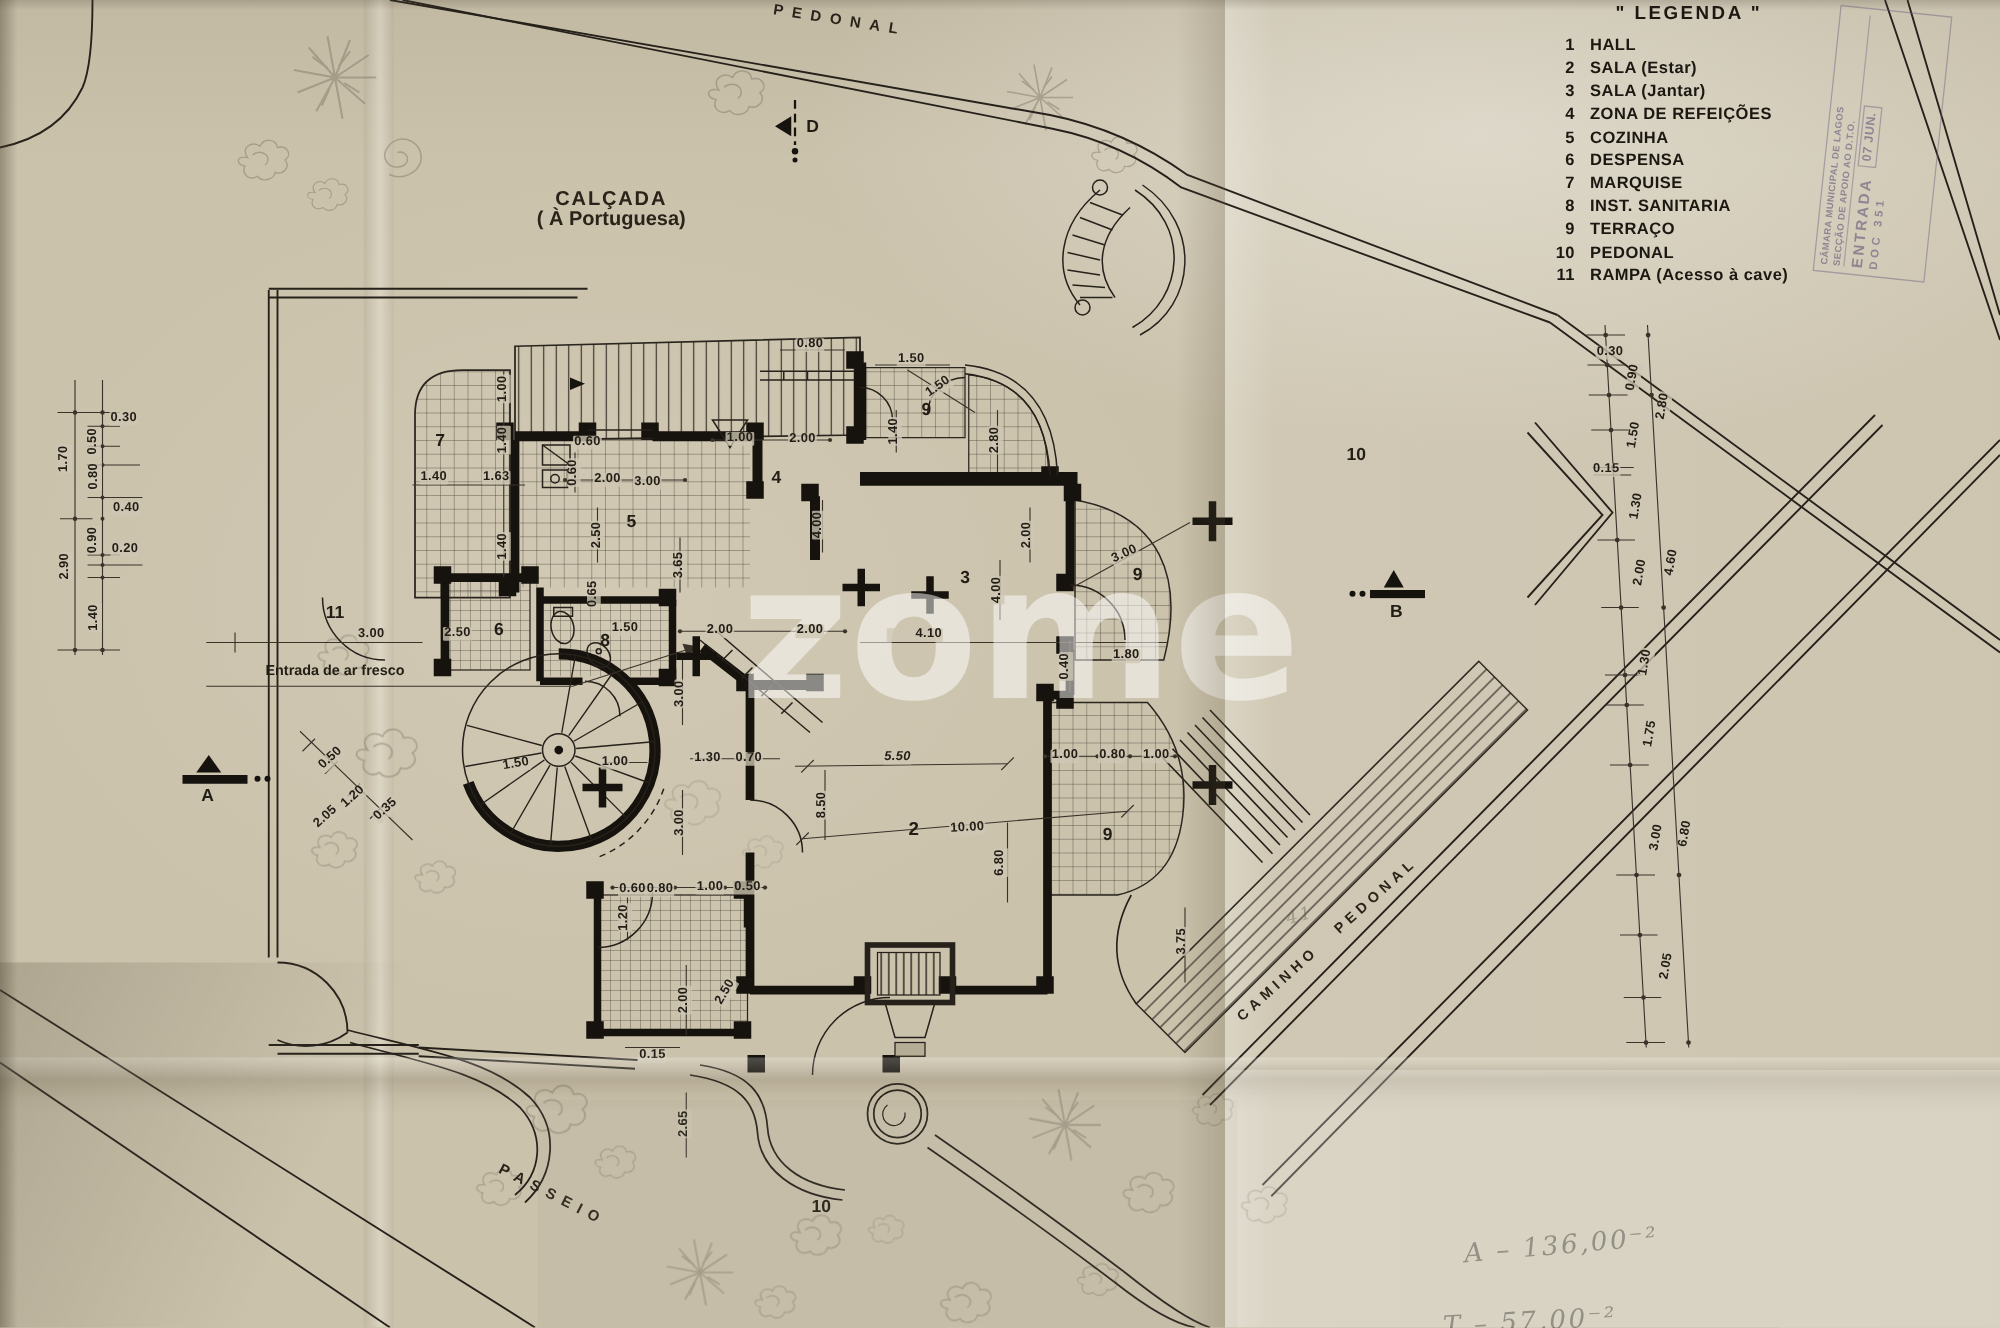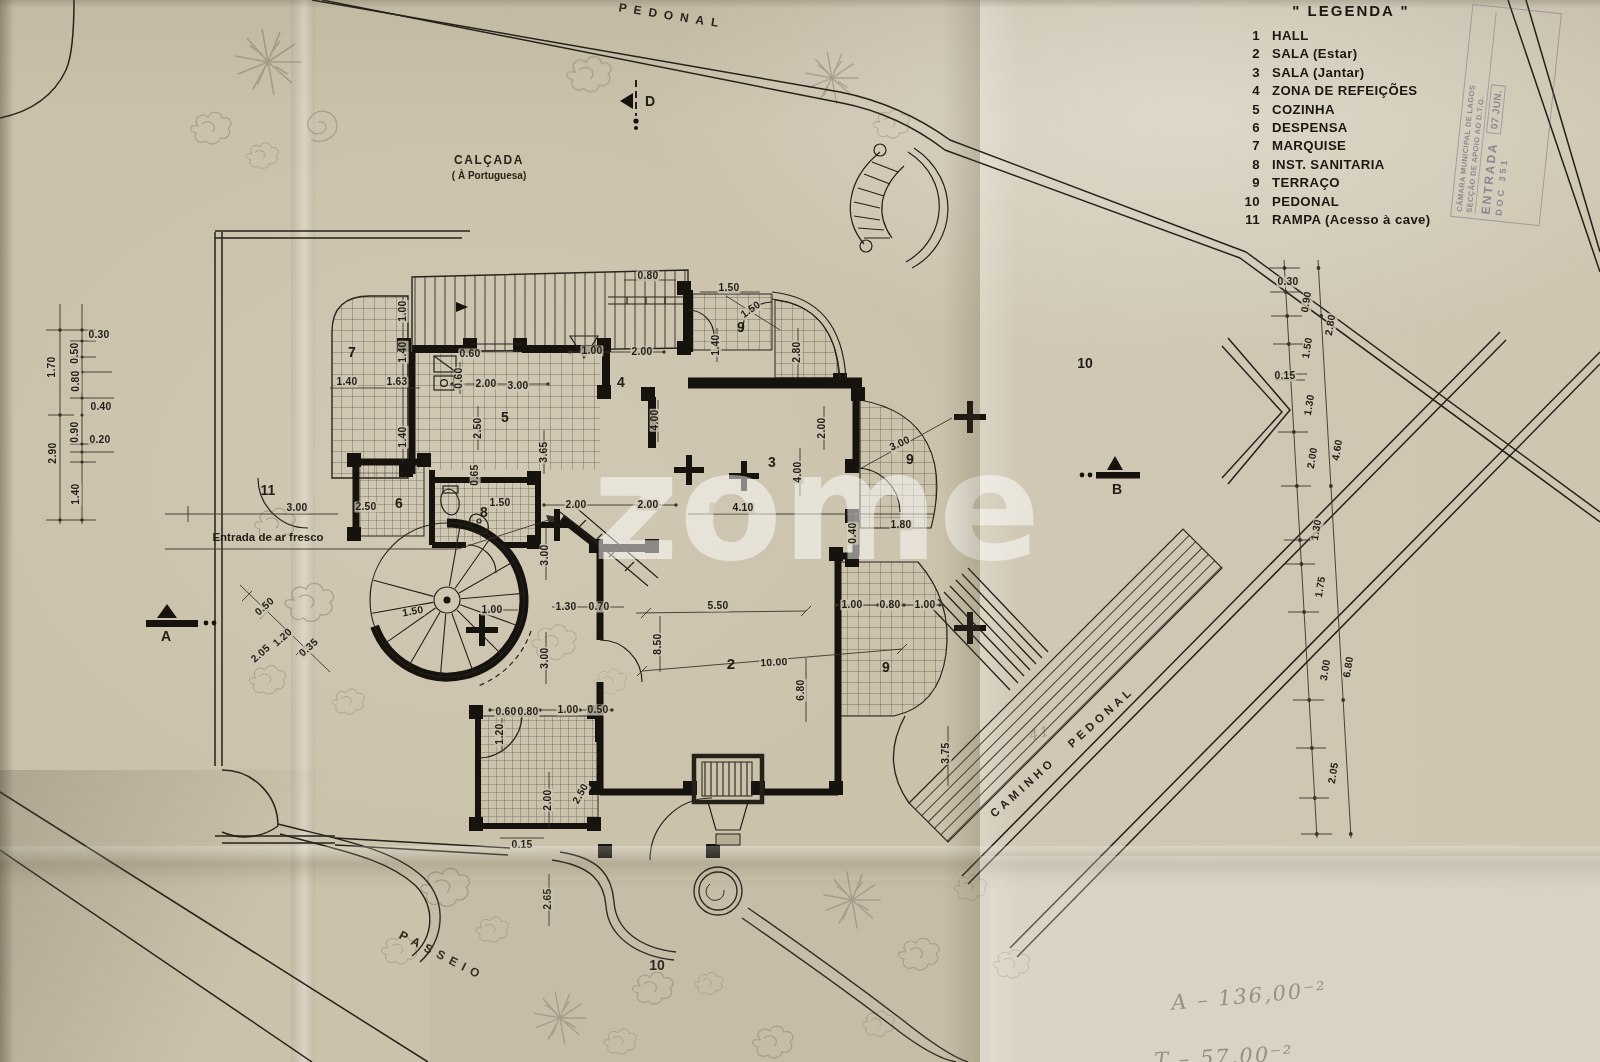--- a/index.html
+++ b/index.html
@@ -424,22 +424,22 @@
   <div>SECÇÃO DE APOIO AO D.T.O.</div>
   <div class="stamp-mid">
     <span class="stamp-entry">ENTRADA</span>
     <span class="stamp-date">07 JUN.</span>
   </div>
   <div class="stamp-num">DOC 351</div>
 </div>
 
 <div id="labels-layer">
     <span class="lbl road" style="left: 672px; top: 16px; transform: translate(-50%, -50%) rotate(9deg); font-size: 12px; letter-spacing: 7px;">PEDONAL</span>
-    <span class="lbl road" style="left: 489px; top: 160px; transform: translate(-50%, -50%) rotate(0deg); font-size: 12px; letter-spacing: 1.5px;">CALÇADA</span>
-    <span class="lbl road" style="left: 489px; top: 176px; transform: translate(-50%, -50%) rotate(0deg); font-size: 10px;">( À Portuguesa)</span>
+    <span class="lbl road" style="left: 489px; top: 160px; transform: translate(-50%, -50%) rotate(0deg); font-size: 16px; letter-spacing: 1.5px;">CALÇADA</span>
+    <span class="lbl road" style="left: 489px; top: 176px; transform: translate(-50%, -50%) rotate(0deg); font-size: 16px;">( À Portuguesa)</span>
     <span class="lbl road" style="left: 442px; top: 956px; transform: translate(-50%, -50%) rotate(27deg); font-size: 12px; letter-spacing: 6px;">PASSEIO</span>
     <span class="lbl road" style="left: 1062px; top: 752px; transform: translate(-50%, -50%) rotate(-42deg); font-size: 11.5px; letter-spacing: 4px;">CAMINHO   PEDONAL</span>
     <span class="lbl note" style="left: 268px; top: 537px; transform: translate(-50%, -50%) rotate(0deg);">Entrada de ar fresco</span>
     <span class="lbl marker" style="left: 650px; top: 101px; transform: translate(-50%, -50%) rotate(0deg);">D</span>
     <span class="lbl marker" style="left: 166px; top: 636px; transform: translate(-50%, -50%) rotate(0deg);">A</span>
     <span class="lbl marker" style="left: 1117px; top: 489px; transform: translate(-50%, -50%) rotate(0deg);">B</span>
     <span class="lbl room" style="left: 352px; top: 352px; transform: translate(-50%, -50%) rotate(0deg);">7</span>
     <span class="lbl room" style="left: 505px; top: 417px; transform: translate(-50%, -50%) rotate(0deg);">5</span>
     <span class="lbl room" style="left: 621px; top: 382px; transform: translate(-50%, -50%) rotate(0deg);">4</span>
     <span class="lbl room" style="left: 741px; top: 327px; transform: translate(-50%, -50%) rotate(0deg);">9</span>
@@ -491,21 +491,21 @@
     <span class="lbl dim" style="left: 500px; top: 503px; transform: translate(-50%, -50%) rotate(0deg);">1.50</span>
     <span class="lbl dim" style="left: 576px; top: 505px; transform: translate(-50%, -50%) rotate(0deg);">2.00</span>
     <span class="lbl dim" style="left: 648px; top: 505px; transform: translate(-50%, -50%) rotate(0deg);">2.00</span>
     <span class="lbl dim" style="left: 545px; top: 555px; transform: translate(-50%, -50%) rotate(-90deg);">3.00</span>
     <span class="lbl dim" style="left: 545px; top: 658px; transform: translate(-50%, -50%) rotate(-90deg);">3.00</span>
     <span class="lbl dim" style="left: 475px; top: 475px; transform: translate(-50%, -50%) rotate(-90deg);">0.65</span>
     <span class="lbl dim" style="left: 413px; top: 612px; transform: translate(-50%, -50%) rotate(-10deg);">1.50</span>
     <span class="lbl dim" style="left: 492px; top: 610px; transform: translate(-50%, -50%) rotate(0deg);">1.00</span>
     <span class="lbl dim" style="left: 566px; top: 607px; transform: translate(-50%, -50%) rotate(0deg);">1.30</span>
     <span class="lbl dim" style="left: 599px; top: 607px; transform: translate(-50%, -50%) rotate(0deg);">0.70</span>
-    <span class="lbl dim" style="left: 718px; top: 606px; transform: translate(-50%, -50%) rotate(0deg);">5.50</span>
+    <span class="lbl dim" style="left: 718px; top: 606px; transform: translate(-50%, -50%) rotate(0deg); font-style: italic;">5.50</span>
     <span class="lbl dim" style="left: 774px; top: 663px; transform: translate(-50%, -50%) rotate(-3deg);">10.00</span>
     <span class="lbl dim" style="left: 658px; top: 644px; transform: translate(-50%, -50%) rotate(-90deg);">8.50</span>
     <span class="lbl dim" style="left: 801px; top: 690px; transform: translate(-50%, -50%) rotate(-90deg);">6.80</span>
     <span class="lbl dim" style="left: 852px; top: 605px; transform: translate(-50%, -50%) rotate(0deg);">1.00</span>
     <span class="lbl dim" style="left: 890px; top: 605px; transform: translate(-50%, -50%) rotate(0deg);">0.80</span>
     <span class="lbl dim" style="left: 925px; top: 605px; transform: translate(-50%, -50%) rotate(0deg);">1.00</span>
     <span class="lbl dim" style="left: 946px; top: 753px; transform: translate(-50%, -50%) rotate(-90deg);">3.75</span>
     <span class="lbl dim" style="left: 265px; top: 607px; transform: translate(-50%, -50%) rotate(-42deg);">0.50</span>
     <span class="lbl dim" style="left: 283px; top: 638px; transform: translate(-50%, -50%) rotate(-42deg);">1.20</span>
     <span class="lbl dim" style="left: 261px; top: 654px; transform: translate(-50%, -50%) rotate(-42deg);">2.05</span>

